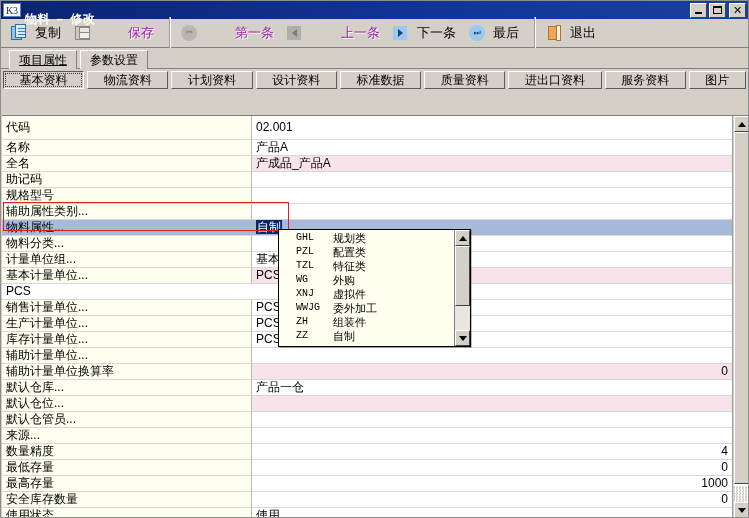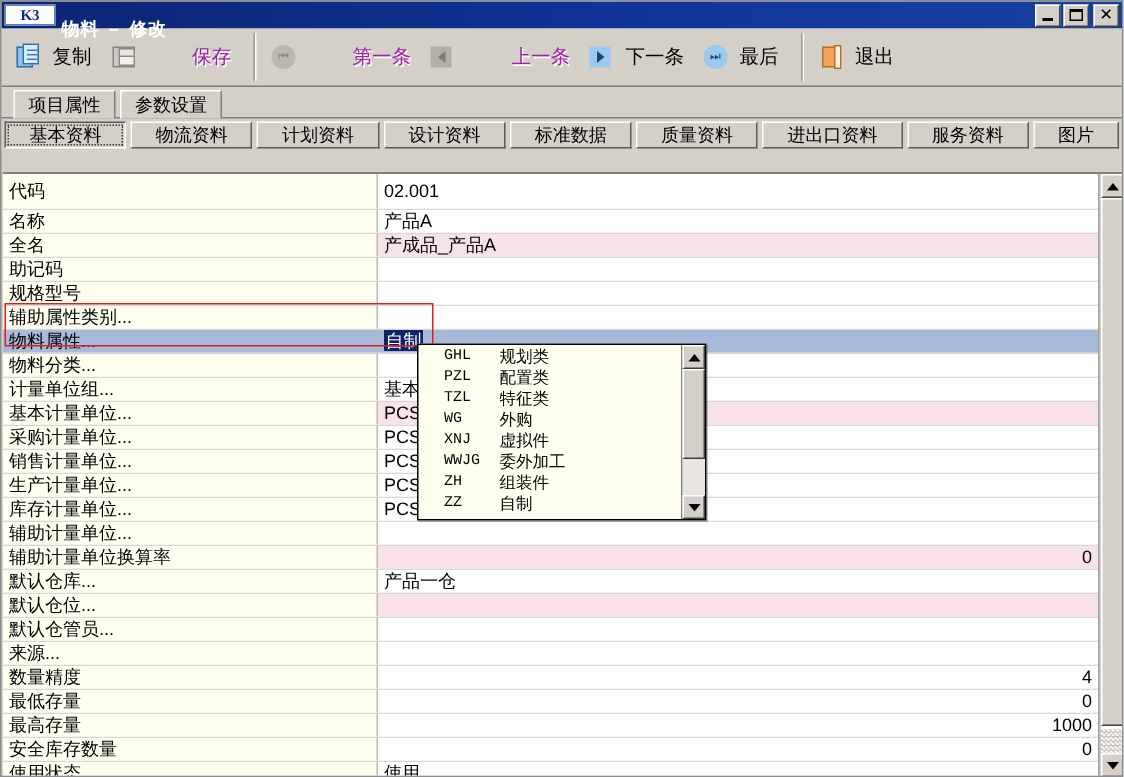--- a/index.html
+++ b/index.html
@@ -20,24 +20,24 @@
 
   
   #titlebar {
     height: 18px;
     background: linear-gradient(to right, #0a2472 0%, #12359c 60%, #16409e 100%);
     display: flex; align-items: center;
     padding: 0 2px 0 2px;
     color: #ffffff;
   }
   #title-icon {
-    width: 34px; height: 14px;
+    width: 18px; height: 14px;
     background: #ffffff;
     color: #0c2a86;
-    font-size: 10px; font-weight: bold;
+    font-size: 10px; font-weight: normal;
     display: flex; align-items: center; justify-content: center;
     margin-right: 4px;
     border: 1px solid #5b7ec6;
     font-family: "Liberation Serif", serif;
   }
   #title-text {
     font-size: 12px; font-weight: bold;
     letter-spacing: 0.5px;
     flex: 1;
     white-space: nowrap;
@@ -62,21 +62,21 @@
   }
   .wbtn .glyph-max {
     width: 9px; height: 8px; border: 1px solid #000; border-top-width: 2px;
   }
   .wbtn .glyph-close {
     font-size: 11px; line-height: 10px; font-family: "Liberation Sans", sans-serif;
   }
 
   
   #toolbar {
-    height: 39px;
+    height: 29px;
     background: #d4d0c8;
     border-bottom: 1px solid #808080;
     display: flex; align-items: center;
     padding-left: 6px;
   }
   .tb-item {
     display: flex; align-items: center;
     height: 38px;
     padding: 0 9px 0 4px;
     cursor: default;
@@ -165,21 +165,21 @@
     padding: 2px 9px 2px 9px;
     background: #d4d0c8;
     border-top: 1px solid #ffffff;
     border-left: 1px solid #ffffff;
     border-right: 1px solid #808080;
     margin-right: 3px;
     position: relative; top: 1px;
     white-space: nowrap;
     line-height: 14px;
   }
-  .otab.active { font-weight: normal; }
+  .otab.active { font-weight: normal; text-decoration: underline; }
 
   
   #inner-tabs {
     height: 22px;
     background: #d4d0c8;
     display: flex; align-items: center;
     padding: 0 2px;
     gap: 3px;
   }
   .itab {
@@ -474,21 +474,20 @@
         </div>
         <div class="row">
           <div class="cell-label">计量单位组...</div>
           <div class="cell-value">基本</div>
         </div>
         <div class="row">
           <div class="cell-label">基本计量单位...</div>
           <div class="cell-value pink">PCS</div>
         </div>
         <div class="row">
-          <div class="cell-label">采购计量单位...</div>
           <div class="cell-value">PCS</div>
         </div>
         <div class="row">
           <div class="cell-label">销售计量单位...</div>
           <div class="cell-value">PCS</div>
         </div>
         <div class="row">
           <div class="cell-label">生产计量单位...</div>
           <div class="cell-value">PCS</div>
         </div>

